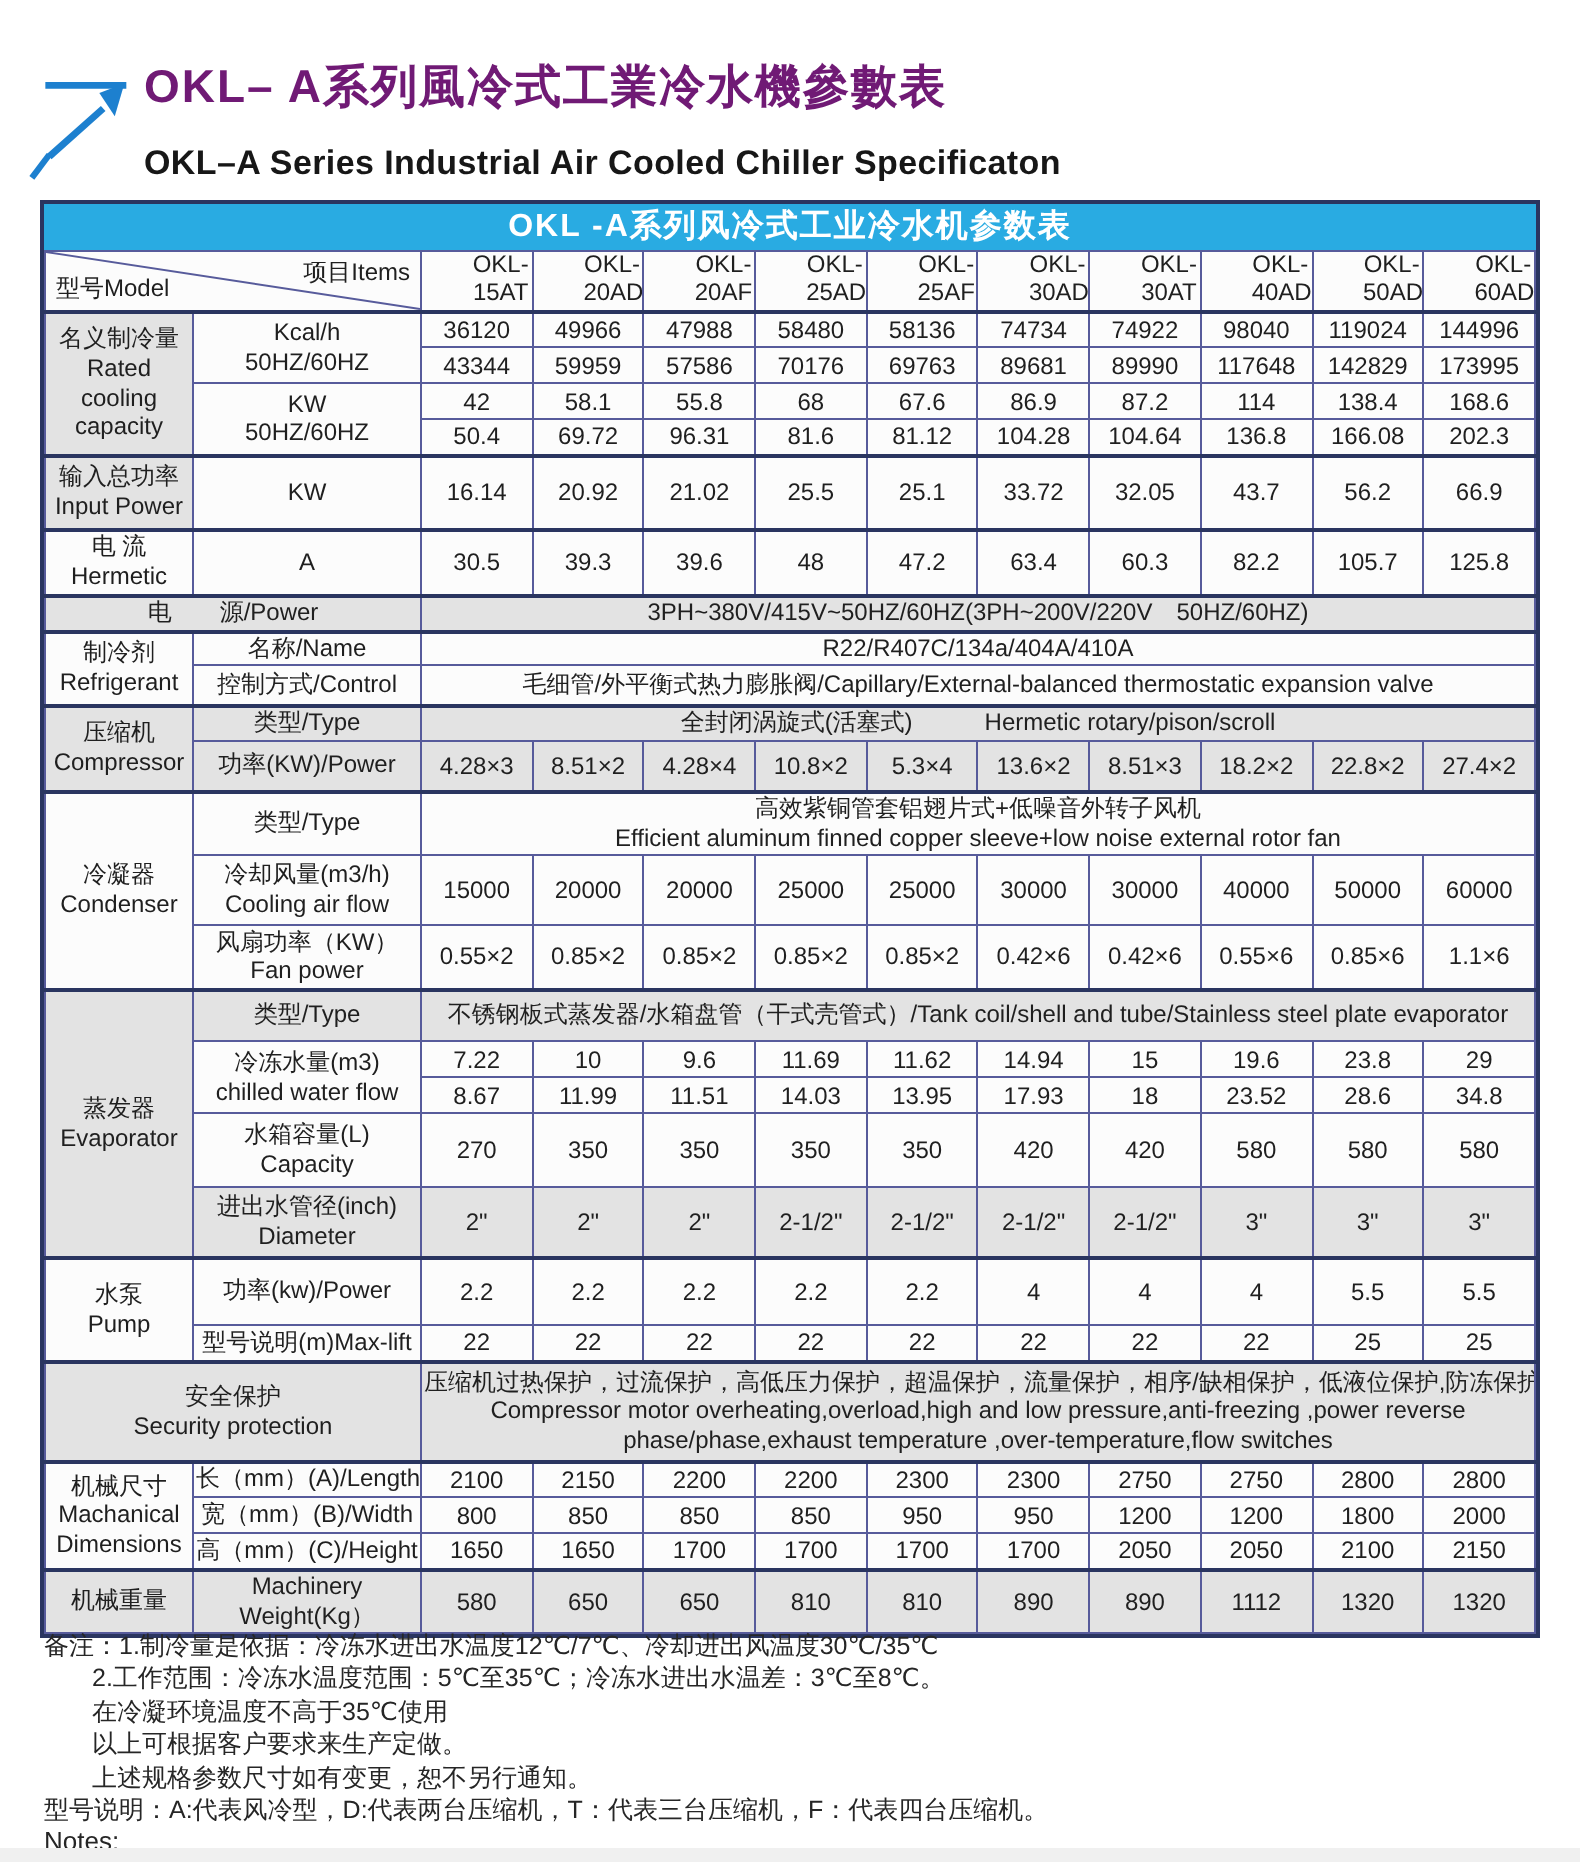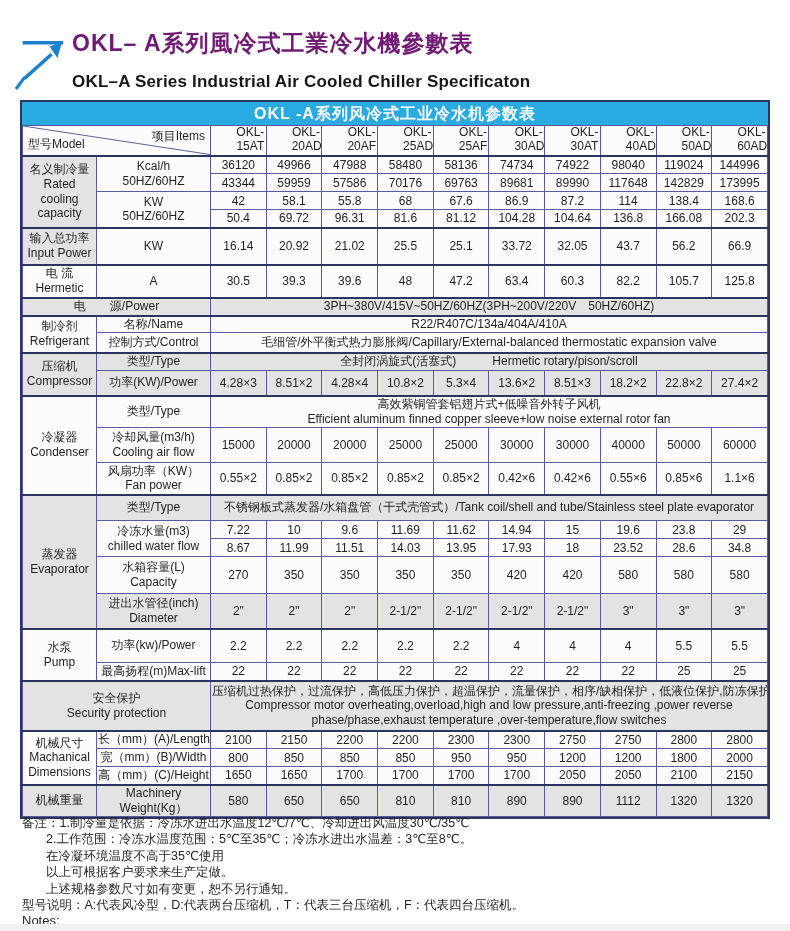--- a/index.html
+++ b/index.html
@@ -406,21 +406,21 @@
             <td>2.2</td>
             <td>2.2</td>
             <td>4</td>
             <td>4</td>
             <td>4</td>
             <td>5.5</td>
             <td>5.5</td>
           </tr>
           <tr style="height: 18px;">
             <td>
-              <div class="ln">最高扬程(m)Max-lift</div>
+              <div class="ln">型号说明(m)Max-lift</div>
             </td>
             <td>22</td>
             <td>22</td>
             <td>22</td>
             <td>22</td>
             <td>22</td>
             <td>22</td>
             <td>22</td>
             <td>22</td>
             <td>25</td>

